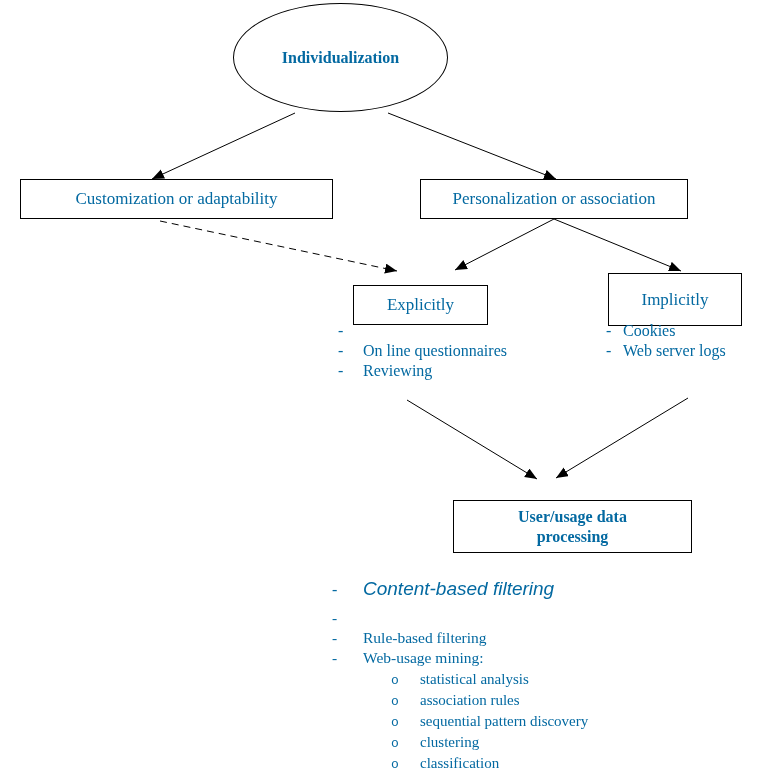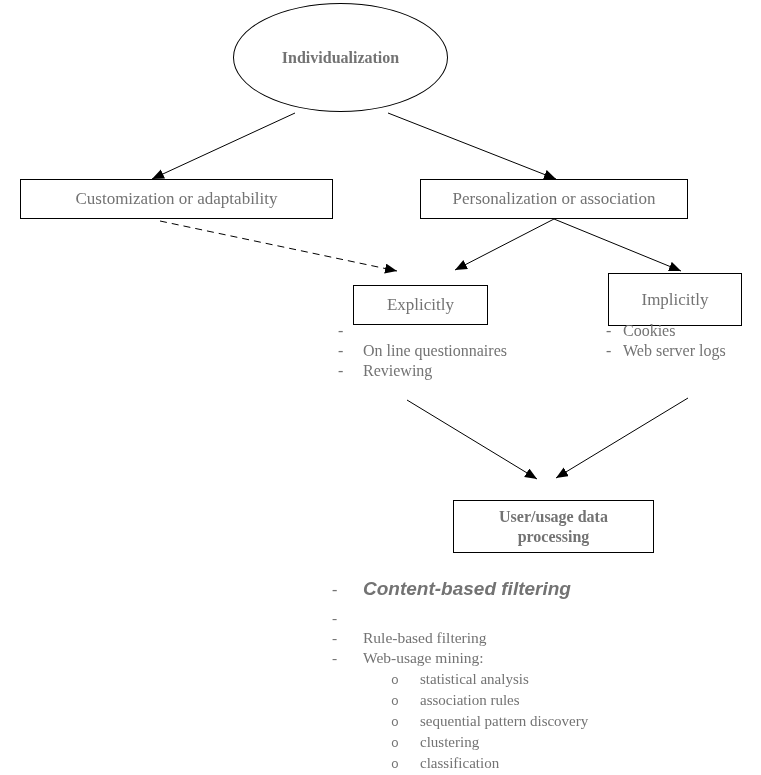--- a/index.html
+++ b/index.html
@@ -1,21 +1,21 @@
 <!DOCTYPE html>
 <html><head>
 <meta charset="utf-8">
 <style>
   html, body { margin: 0; padding: 0; background: #ffffff; }
   .canvas {
     position: relative;
     width: 761px;
     height: 775px;
     background: #ffffff;
-    color: #737373;
+    color: #0369a1;
     font-family: "Liberation Serif", "DejaVu Serif", serif;
     overflow: hidden;
   }
   svg.connectors {
     position: absolute;
     left: 0; top: 0;
     width: 761px; height: 775px;
   }
   svg.connectors line { stroke: #000000; stroke-width: 1; }
   .node {
@@ -45,21 +45,21 @@
   .filter-list .b { width: 31px; font-size: 15.5px; }
   .highlight-row {
     position: absolute;
     display: flex;
     align-items: baseline;
     height: 24px;
   }
   .highlight-row .b { width: 31px; flex: 0 0 auto; font-size: 16px; }
   .highlight-row .t {
     font-family: "Liberation Sans", "DejaVu Sans", sans-serif;
-    font-weight: bold;
+    font-weight: normal;
     font-style: italic;
     font-size: 19px;
   }
   .sub-list .row { height: 21px; font-size: 15px; line-height: 21px; }
   .sub-list .b {
     width: 29px;
     font-family: "Liberation Mono", "DejaVu Sans Mono", monospace;
     font-size: 13px;
   }
 </style>
@@ -121,21 +121,21 @@
     <div class="row">
       <span class="b">-</span>
       <span class="t">Cookies</span>
     </div>
     <div class="row">
       <span class="b">-</span>
       <span class="t">Web server logs</span>
     </div>
   </div>
 
-  <div class="node processing-box" style="left:453px; top:500px; width:201px; height:53px;">
+  <div class="node processing-box" style="left:453px; top:500px; width:239px; height:53px;">
     <span class="wrap">User/usage data processing</span>
   </div>
 
   <div class="highlight-row" style="left:332px; top:578px;">
     <span class="b">-</span>
     <span class="t">Content-based filtering</span>
   </div>
 
   <div class="list filter-list" style="left:332px; top:608px;">
     <div class="row">

